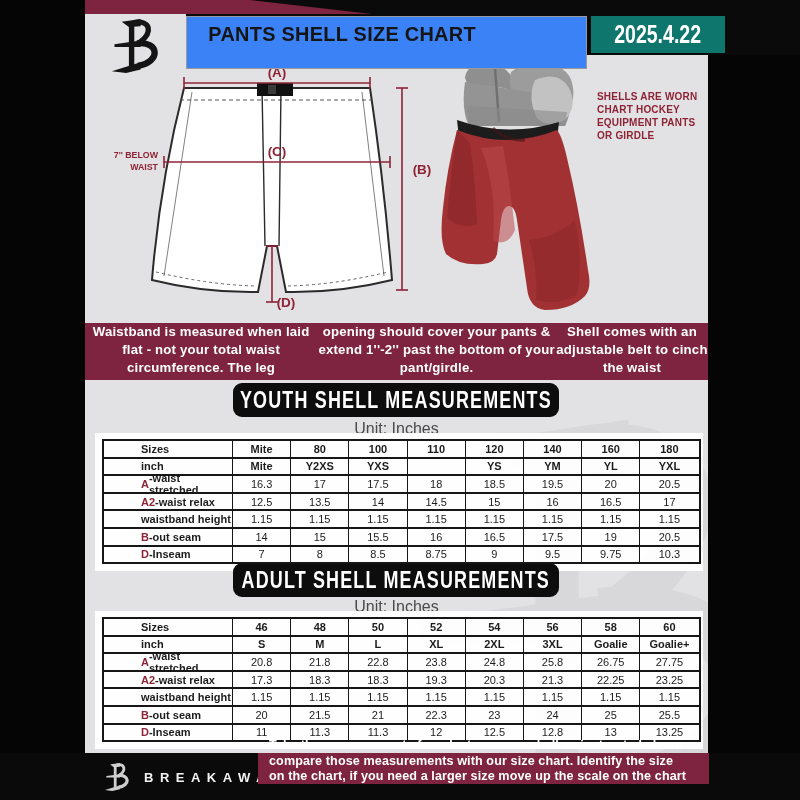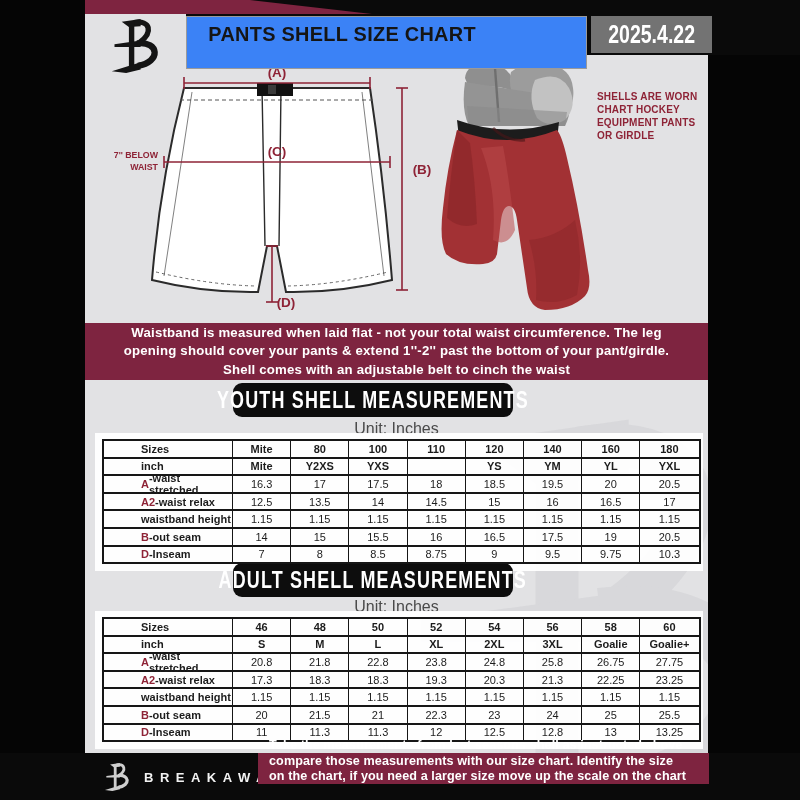--- a/index.html
+++ b/index.html
@@ -9,35 +9,35 @@
   .page{position:absolute;left:85px;top:12px;width:623px;height:741px;background:#E2E2E4;overflow:hidden;}
   .watermark{position:absolute;left:300px;top:400px;opacity:.85;}
   
   .header-bar{position:absolute;left:186px;top:0;width:614px;height:55px;background:#0a0a0a;z-index:3;}
   .top-strip{position:absolute;left:85px;top:0;width:287px;height:14px;background:#7E2440;
              clip-path:polygon(0 0,165px 0,287px 14px,0 14px);z-index:4;}
   .title-bar{position:absolute;left:186px;top:16px;width:401px;height:53px;background:#3b82f6;
              border:1.5px solid #9a9a9a;box-sizing:border-box;z-index:4;}
   .title-bar span{display:inline-block;line-height:33px;padding-left:22px;font-size:20.5px;
              font-weight:600;color:#151515;letter-spacing:.3px;transform:scaleX(.97);transform-origin:left center;white-space:nowrap;}
-  .date-badge{position:absolute;left:591px;top:16px;width:121px;height:37px;background:#737373;z-index:4;
+  .date-badge{position:absolute;left:591px;top:16px;width:134px;height:37px;background:#0f766e;z-index:4;
              display:flex;align-items:center;justify-content:center;}
   .date-badge span{display:inline-block;font-size:25px;font-weight:700;color:#fff;transform:scaleX(.78);white-space:nowrap;}
   .logo-box{position:absolute;left:110px;top:15px;z-index:5;}
   
   .diagram{position:absolute;left:100px;top:62px;z-index:2;}
   .photo{position:absolute;left:437px;top:58px;z-index:2;}
   .photo-note{position:absolute;left:597px;top:90px;width:116px;z-index:2;color:#8E2336;
               font-size:10px;font-weight:700;line-height:13px;letter-spacing:.2px;}
   
   .info-banner{position:absolute;left:85px;top:323px;width:623px;height:57px;background:#7E2440;z-index:2;
-               display:flex;flex-direction:column;justify-content:center;text-align:center;}
+               display:flex;flex-direction:row;justify-content:center;text-align:center;}
   .info-banner div{color:#fff;font-size:13.2px;font-weight:600;line-height:18.2px;letter-spacing:.2px;}
   
-  .sec-banner{position:absolute;left:233px;width:280px;height:34px;background:#0d0d0d;border-radius:9px;z-index:2;
+  .sec-banner{position:absolute;left:233px;width:326px;height:34px;background:#0d0d0d;border-radius:9px;z-index:2;
               display:flex;align-items:center;justify-content:center;}
   .sec-banner span{display:inline-block;color:#fff;font-size:23px;font-weight:700;letter-spacing:1.5px;
               transform:scaleX(.78);white-space:nowrap;}
   .unit{position:absolute;left:85px;width:623px;text-align:center;color:#4a4a4a;font-size:16px;z-index:2;}
   
   .panel{position:absolute;left:95px;width:608px;height:138px;background:rgba(255,255,255,.95);z-index:2;}
   .stable{position:absolute;left:102px;border:2px solid #161616;border-bottom:none;z-index:3;background:transparent;}
   .trow{display:grid;grid-template-columns:129px repeat(8,58.2px);border-bottom:2px solid #161616;}
   .tcell{height:15.6px;display:flex;align-items:center;justify-content:center;font-size:11px;color:#1c1c1c;
          border-right:1.4px solid #161616;background:transparent;}

